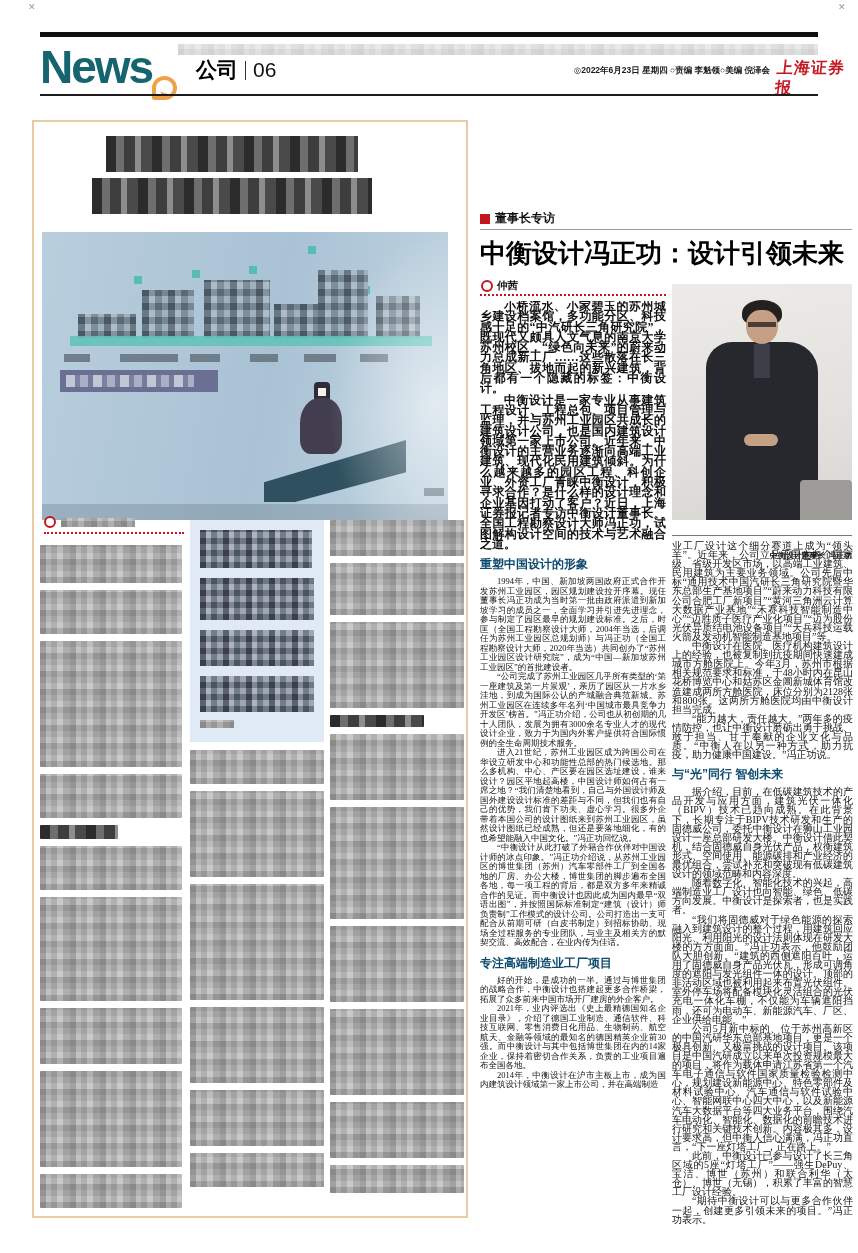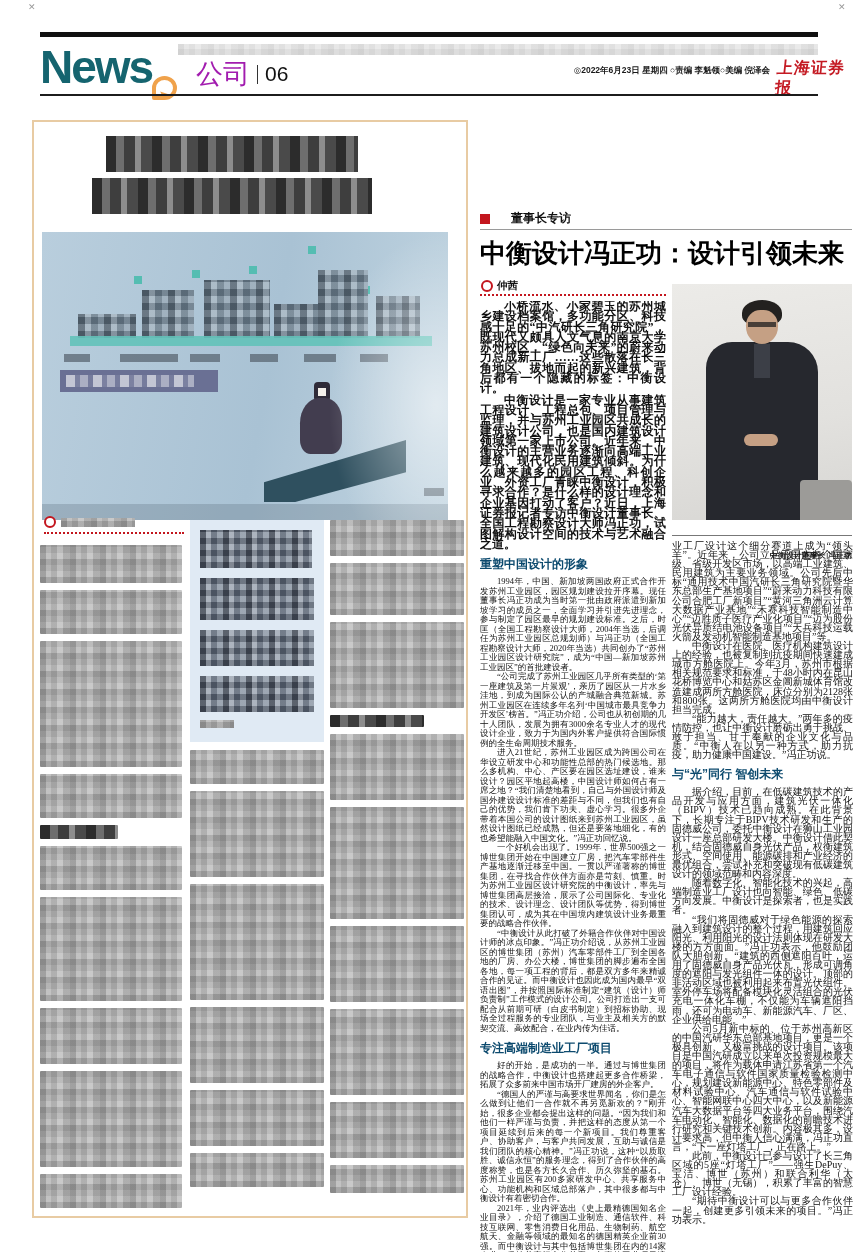--- a/index.html
+++ b/index.html
@@ -23,21 +23,21 @@
   .topbar{left:40px;top:32px;width:778px;height:5px;background:#101010;}
   .hdr-blur{left:178px;top:44px;width:640px;height:11px;opacity:.38;}
   .crop-mark{position:absolute;top:2px;font:9px "DejaVu Sans",sans-serif;color:#9a9a9a;}
   .logo{left:40px;top:44px;font-family:"Liberation Sans","DejaVu Sans",sans-serif;
         font-weight:800;font-size:46px;line-height:46px;color:#15646f;letter-spacing:-2px;}
   .bubble{left:152px;top:76px;width:17px;height:16px;border:4px solid #f0a24b;border-radius:50% 50% 50% 8%;background:#fff;}
   .bubble:after{content:"";position:absolute;left:2px;bottom:-9px;width:0;height:0;
         border:6px solid transparent;border-top-color:#f0a24b;transform:rotate(18deg);}
   .section-blk{left:196px;top:56px;display:flex;align-items:center;gap:7px;
         font-family:"Liberation Sans","DejaVu Sans",sans-serif;}
-  .section-name{font-size:27px;font-weight:400;color:#a21caf;}
+  .section-name{font-size:21px;font-weight:700;color:#000000;}
   .section-div{width:1px;height:19px;background:#333;}
   .page-no{font-size:21px;font-weight:400;color:#111;}
   .dateline{left:470px;top:64px;width:300px;text-align:right;font:bold 8.5px/12px "Liberation Sans","DejaVu Sans",sans-serif;color:#1a1a1a;}
   .paper-name{left:776px;top:58px;width:80px;font:bold 16px/20px "Liberation Serif",serif;color:#c41a23;transform:skewX(-6deg);letter-spacing:1px;}
   .hdr-rule{left:40px;top:94px;width:778px;height:2px;background:#1c1c1c;}
   
   .lframe{left:32px;top:120px;width:432px;height:1094px;border:2px solid #e8cba3;background:#fff;}
   .lhead1{left:72px;top:14px;width:252px;height:36px;}
   .lhead2{left:58px;top:56px;width:280px;height:36px;}
   .limg{left:8px;top:110px;width:406px;height:288px;overflow:hidden;
@@ -58,21 +58,21 @@
   .ibot{left:0;top:272px;width:406px;height:16px;background:rgba(85,105,120,.28);}
   .iblk-br{left:382px;top:256px;width:20px;height:8px;background:#5a6671;opacity:.7;}
   .lbyline{left:10px;top:394px;display:flex;align-items:center;gap:5px;}
   .ring{width:8px;height:8px;border:2px solid #c3161e;border-radius:50%;background:#fff;}
   .lby-mz{width:74px;height:9px;}
   .ldots{left:10px;top:410px;width:140px;border-bottom:2px dotted #c3161e;}
   .lcol{overflow:hidden;}
   .rp{margin-bottom:7px;border-radius:1px;}
   .bluepanel{width:134px;height:222px;background:#e0eaf4;position:relative;margin-bottom:8px;}
   
-  .kicker{left:480px;top:210px;display:flex;align-items:center;gap:21px;
+  .kicker{left:480px;top:210px;display:flex;align-items:center;gap:5px;
         font:bold 12px "Liberation Sans","DejaVu Sans",sans-serif;color:#111;}
   .ksq{width:10px;height:10px;background:#c3161e;}
   .krule{left:480px;top:229px;width:372px;height:1px;background:#9a9a9a;}
   .headline{left:480px;top:237px;width:376px;font-family:"Liberation Sans","DejaVu Sans",sans-serif;
         font-weight:900;font-size:26px;line-height:32px;letter-spacing:0px;color:#000;white-space:nowrap;}
   .byline{left:481px;top:279px;display:flex;align-items:center;gap:4px;
         font:bold 10.5px "Liberation Sans","DejaVu Sans",sans-serif;color:#111;}
   .bdots{left:480px;top:294px;width:186px;border-bottom:2px dotted #c3161e;}
   .acol1{left:480px;top:301px;width:186px;height:951px;overflow:hidden;}
   .acol2{left:672px;top:541px;width:181px;height:712px;overflow:hidden;}
@@ -210,25 +210,23 @@
   <div class="abs bdots"></div>
 
   <div class="abs acol1">
     <p class="intro">小桥流水、小家碧玉的苏州城乡建设档案馆，多功能分区、科技感十足的“中汽研长三角研究院”，既现代又颇具人文气息的南京大学苏州校区，“绿色向未来”的蔚来动力总成新工厂……这些散落在长三角地区、拔地而起的新兴建筑，背后都有一个隐藏的标签：中衡设计。</p>
     <p class="intro">中衡设计是一家专业从事建筑工程设计、工程总包、项目管理与监理，并与苏州工业园区共成长的建筑设计公司，也是国内建筑设计领域第一家上市公司。近年来，中衡设计的主营业务逐渐向高端工业建筑、现代化民用建筑倾斜。为什么越来越多的园区工程、科创企业、外资工厂青睐中衡设计，积极寻求合作？是什么样的设计理念和企业基因打动了客户？近日，上海证券报记者专访中衡设计董事长、全国工程勘察设计大师冯正功，试图解构设计空间的技术与艺术融合之道。</p>
     <div>
         <h4 class="sec-h">重塑中国设计的形象</h4>
         <p class="bp">1994年，中国、新加坡两国政府正式合作开发苏州工业园区，园区规划建设拉开序幕。现任董事长冯正功成为当时第一批由政府派遣到新加坡学习的成员之一，全面学习并引进先进理念，参与制定了园区最早的规划建设标准。之后，时匡（全国工程勘察设计大师，2004年当选，后调任为苏州工业园区总规划师）与冯正功（全国工程勘察设计大师，2020年当选）共同创办了“苏州工业园区设计研究院”，成为“中国—新加坡苏州工业园区”的首批建设者。</p>
         <p class="bp">“公司完成了苏州工业园区几乎所有类型的‘第一座建筑及第一片景观’，亲历了园区从一片水乡洼地，到成为国际公认的产城融合典范新城。苏州工业园区在连续多年名列‘中国城市最具竞争力开发区’榜首。”冯正功介绍，公司也从初创期的几十人团队，发展为拥有3000余名专业人才的现代设计企业，致力于为国内外客户提供符合国际惯例的全生命周期技术服务。</p>
         <p class="bp">进入21世纪，苏州工业园区成为跨国公司在华设立研发中心和功能性总部的热门候选地。那么多机构、中心、产区要在园区选址建设，谁来设计？园区平地起高楼，中国设计师如何占有一席之地？“我们清楚地看到，自己与外国设计师及国外建设设计标准的差距与不同，但我们也有自己的优势，我们肯下功夫、虚心学习。很多外企带着本国公司的设计图纸来到苏州工业园区，虽然设计图纸已经成熟，但还是要落地细化，有的也希望能融入中国文化。”冯正功回忆说。</p>
-        <p class="bp">一个好机会出现了。1999年，世界500强之一博世集团开始在中国建立厂房，把汽车零部件生产基地逐渐迁移至中国。一贯以严谨著称的博世集团，在寻找合作伙伴方面亦是苛刻、慎重。时为苏州工业园区设计研究院的中衡设计，率先与博世集团高层接洽，展示了公司国际化、专业化的技术、设计理念、设计团队等优势，得到博世集团认可，成为其在中国境内建筑设计业务最重要的战略合作伙伴。</p>
         <p class="bp">“中衡设计从此打破了外籍合作伙伴对中国设计师的冰点印象。”冯正功介绍说，从苏州工业园区的博世集团（苏州）汽车零部件工厂到全国各地的厂房、办公大楼，博世集团的脚步遍布全国各地，每一项工程的背后，都是双方多年来精诚合作的见证。而中衡设计也因此成为国内最早“双语出图”，并按照国际标准制定“建筑（设计）师负责制”工作模式的设计公司。公司打造出一支可配合从前期可研（白皮书制定）到招标协助、现场全过程服务的专业团队，与业主及相关方的默契交流、高效配合，在业内传为佳话。</p>
         <h4 class="sec-h">专注高端制造业工厂项目</h4>
         <p class="bp">好的开始，是成功的一半。通过与博世集团的战略合作，中衡设计也搭建起更多合作桥梁，拓展了众多前来中国市场开厂建房的外企客户。</p>
-        <p class="bp">“德国人的严谨与高要求世界闻名，你们是怎么做到让他们一合作就不再另觅新欢的？”刚开始，很多企业都会提出这样的问题。“因为我们和他们一样严谨与负责，并把这样的态度从第一个项目延续到后来的每一个新项目。我们尊重客户、协助客户，与客户共同发展，互助与诚信是我们团队的核心精神。”冯正功说，这种“以质取胜、诚信永恒”的服务理念，得到了合作伙伴的高度称赞，也是各方长久合作、历久弥坚的基石。苏州工业园区有200多家研发中心、共享服务中心、功能机构和区域总部落户，其中很多都与中衡设计有着密切合作。</p>
         <p class="bp">2021年，业内评选出《史上最精德国知名企业目录》，介绍了德国工业制造、通信软件、科技互联网、零售消费日化用品、生物制药、航空航天、金融等领域的最知名的德国精英企业前30强。而中衡设计与其中包括博世集团在内的14家企业，保持着密切合作关系，负责的工业项目遍布全国各地。</p>
         <p class="bp">2014年，中衡设计在沪市主板上市，成为国内建筑设计领域第一家上市公司，并在高端制造</p>
       </div>
   </div>
 
   <div class="abs photo">
     <div class="abs ph-body"></div>
     <div class="abs ph-shirt"></div>
     <div class="abs ph-hair"></div>
     <div class="abs ph-face"></div>

